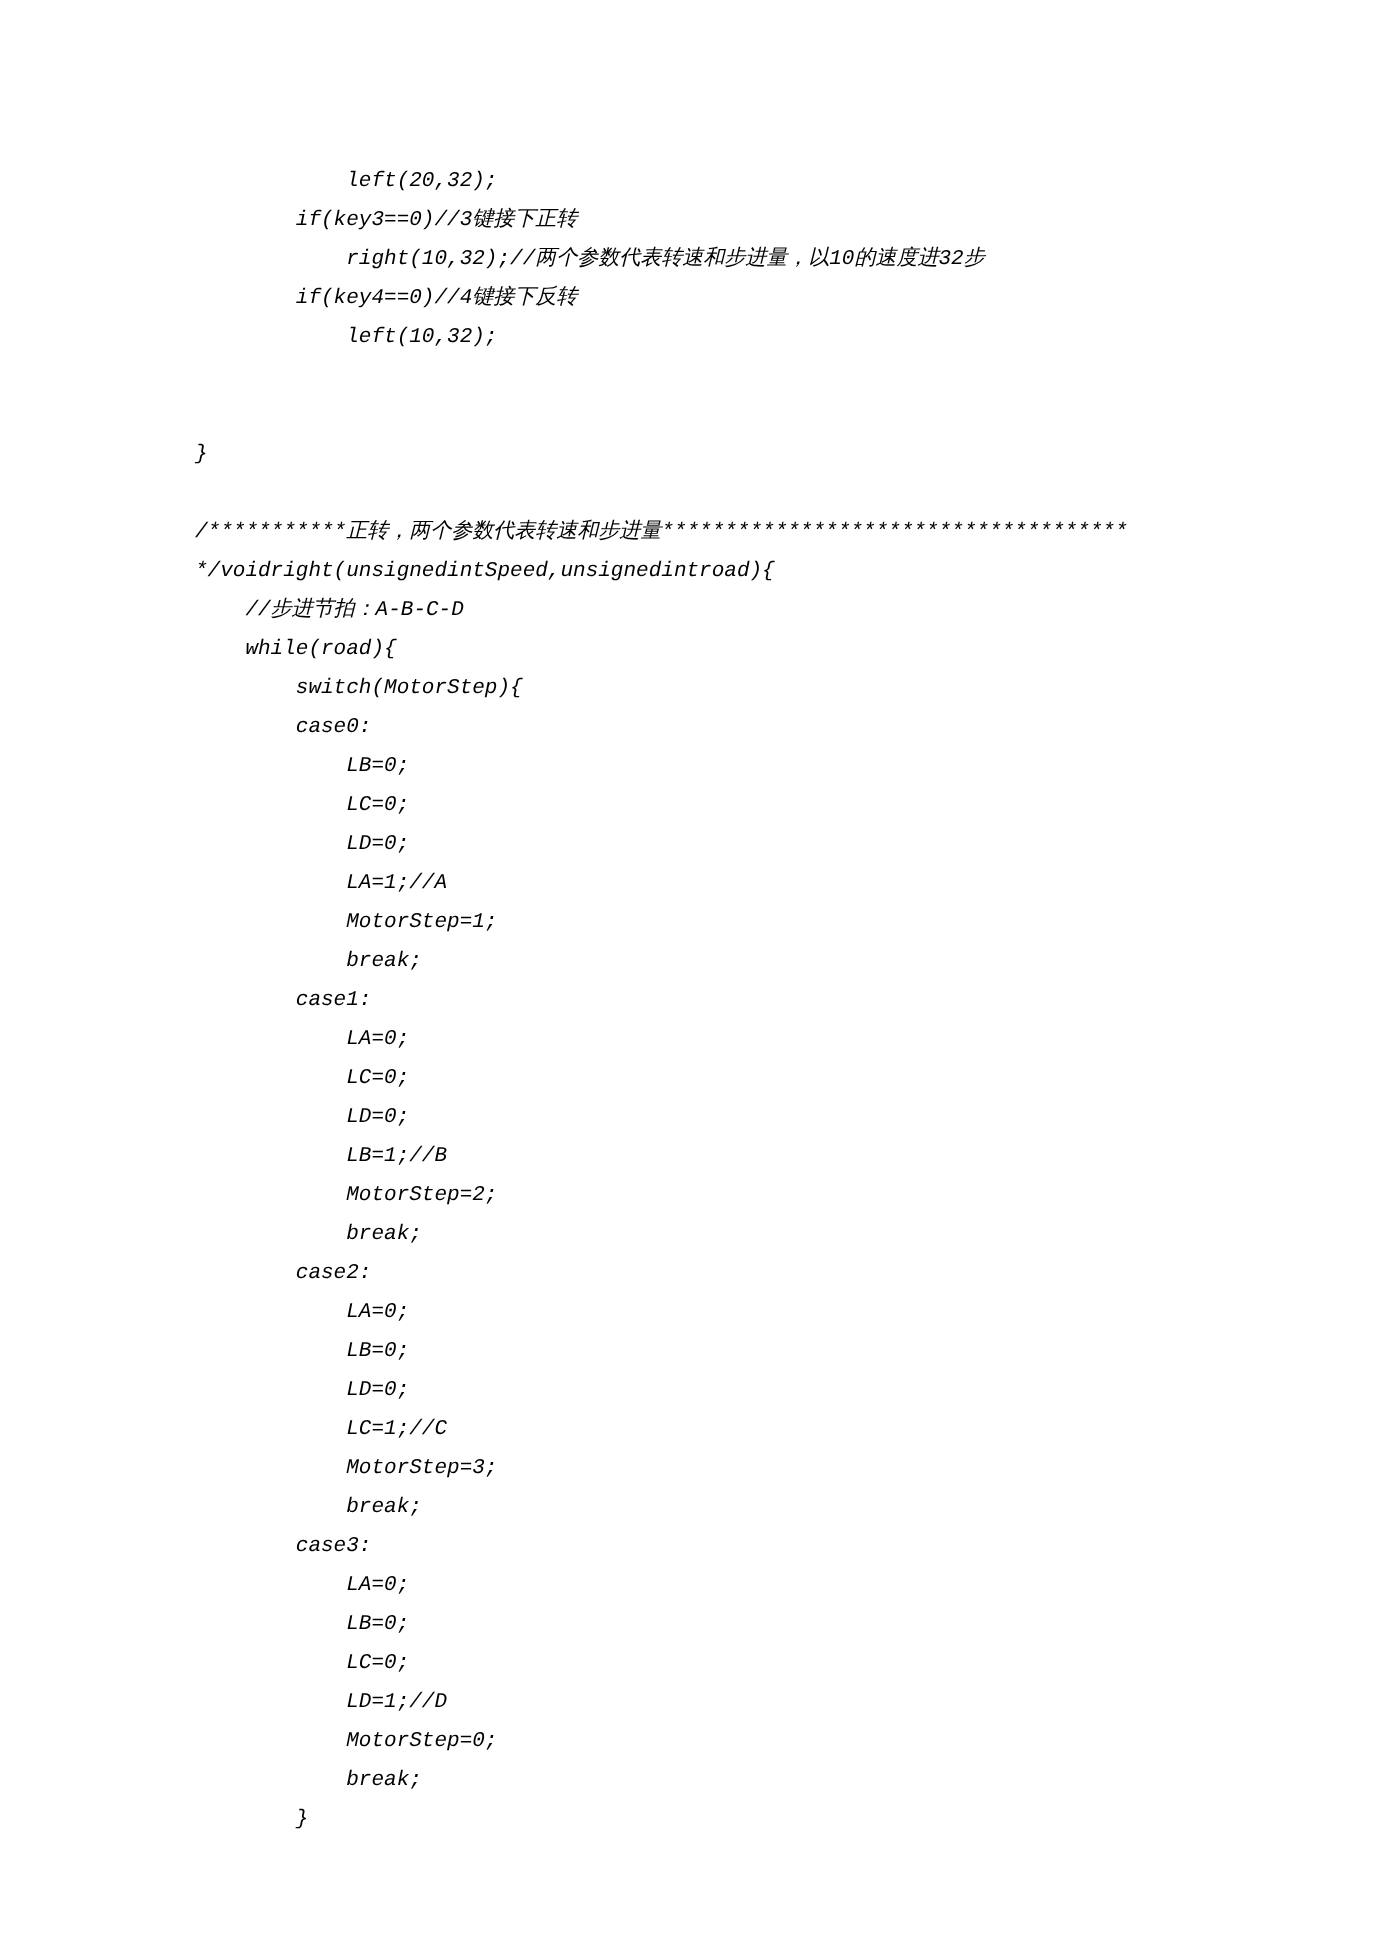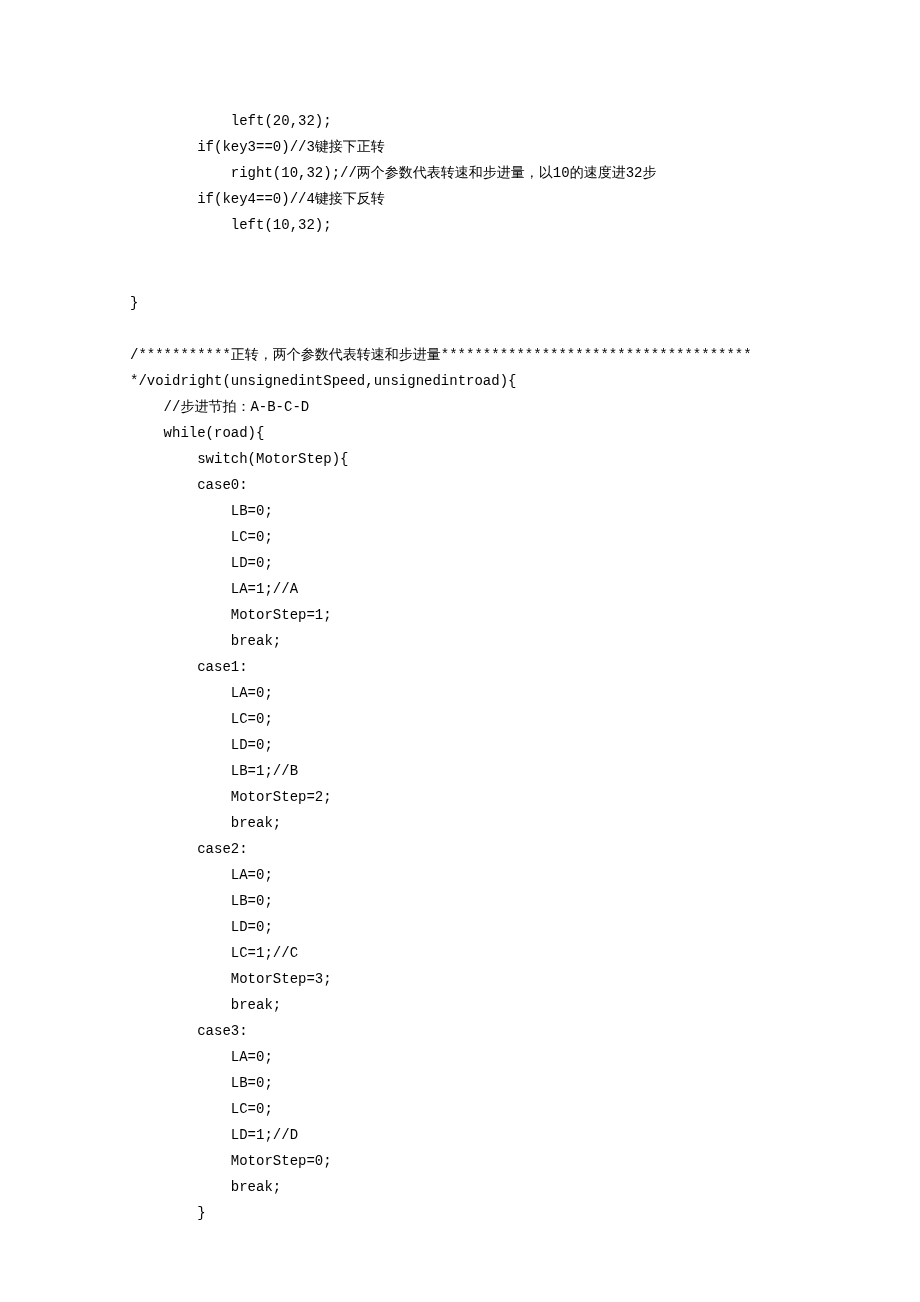--- a/index.html
+++ b/index.html
@@ -14,18 +14,19 @@
     padding: 108px 130px 100px 130px;
     box-sizing: border-box;
     font-family: "SimSun", "NSimSun", "Courier New", monospace;
     font-size: 14px;
     line-height: 26px;
     color: #000;
     white-space: pre;
   }
   .code-line {
     display: block;
+    font-style: italic;
   }
 </style>
 </head>
 <body>
 
 <div class="page" id="code-container"><span class="code-line">            left(20,32);</span><span class="code-line">        if(key3==0)//3键接下正转</span><span class="code-line">            right(10,32);//两个参数代表转速和步进量，以10的速度进32步</span><span class="code-line">        if(key4==0)//4键接下反转</span><span class="code-line">            left(10,32);</span><span class="code-line">&nbsp;</span><span class="code-line">&nbsp;</span><span class="code-line">}</span><span class="code-line">&nbsp;</span><span class="code-line">/***********正转，两个参数代表转速和步进量*************************************</span><span class="code-line">*/voidright(unsignedintSpeed,unsignedintroad){</span><span class="code-line">    //步进节拍：A-B-C-D</span><span class="code-line">    while(road){</span><span class="code-line">        switch(MotorStep){</span><span class="code-line">        case0:</span><span class="code-line">            LB=0;</span><span class="code-line">            LC=0;</span><span class="code-line">            LD=0;</span><span class="code-line">            LA=1;//A</span><span class="code-line">            MotorStep=1;</span><span class="code-line">            break;</span><span class="code-line">        case1:</span><span class="code-line">            LA=0;</span><span class="code-line">            LC=0;</span><span class="code-line">            LD=0;</span><span class="code-line">            LB=1;//B</span><span class="code-line">            MotorStep=2;</span><span class="code-line">            break;</span><span class="code-line">        case2:</span><span class="code-line">            LA=0;</span><span class="code-line">            LB=0;</span><span class="code-line">            LD=0;</span><span class="code-line">            LC=1;//C</span><span class="code-line">            MotorStep=3;</span><span class="code-line">            break;</span><span class="code-line">        case3:</span><span class="code-line">            LA=0;</span><span class="code-line">            LB=0;</span><span class="code-line">            LC=0;</span><span class="code-line">            LD=1;//D</span><span class="code-line">            MotorStep=0;</span><span class="code-line">            break;</span><span class="code-line">        }</span></div>
 
 </body></html>

